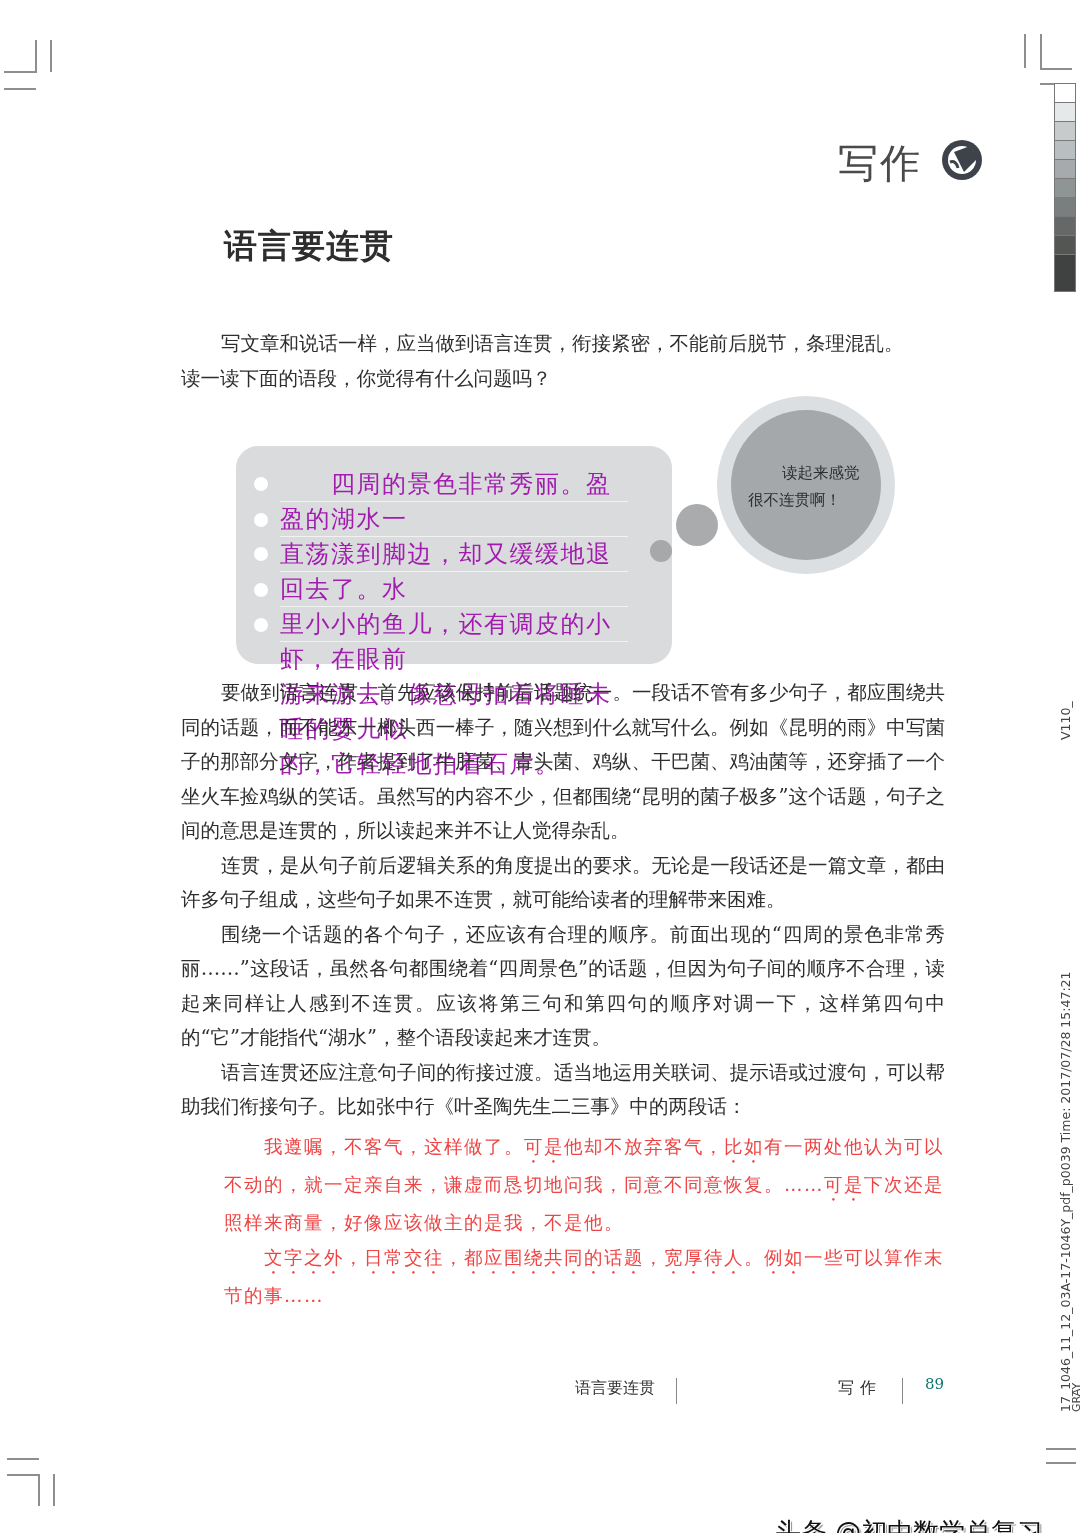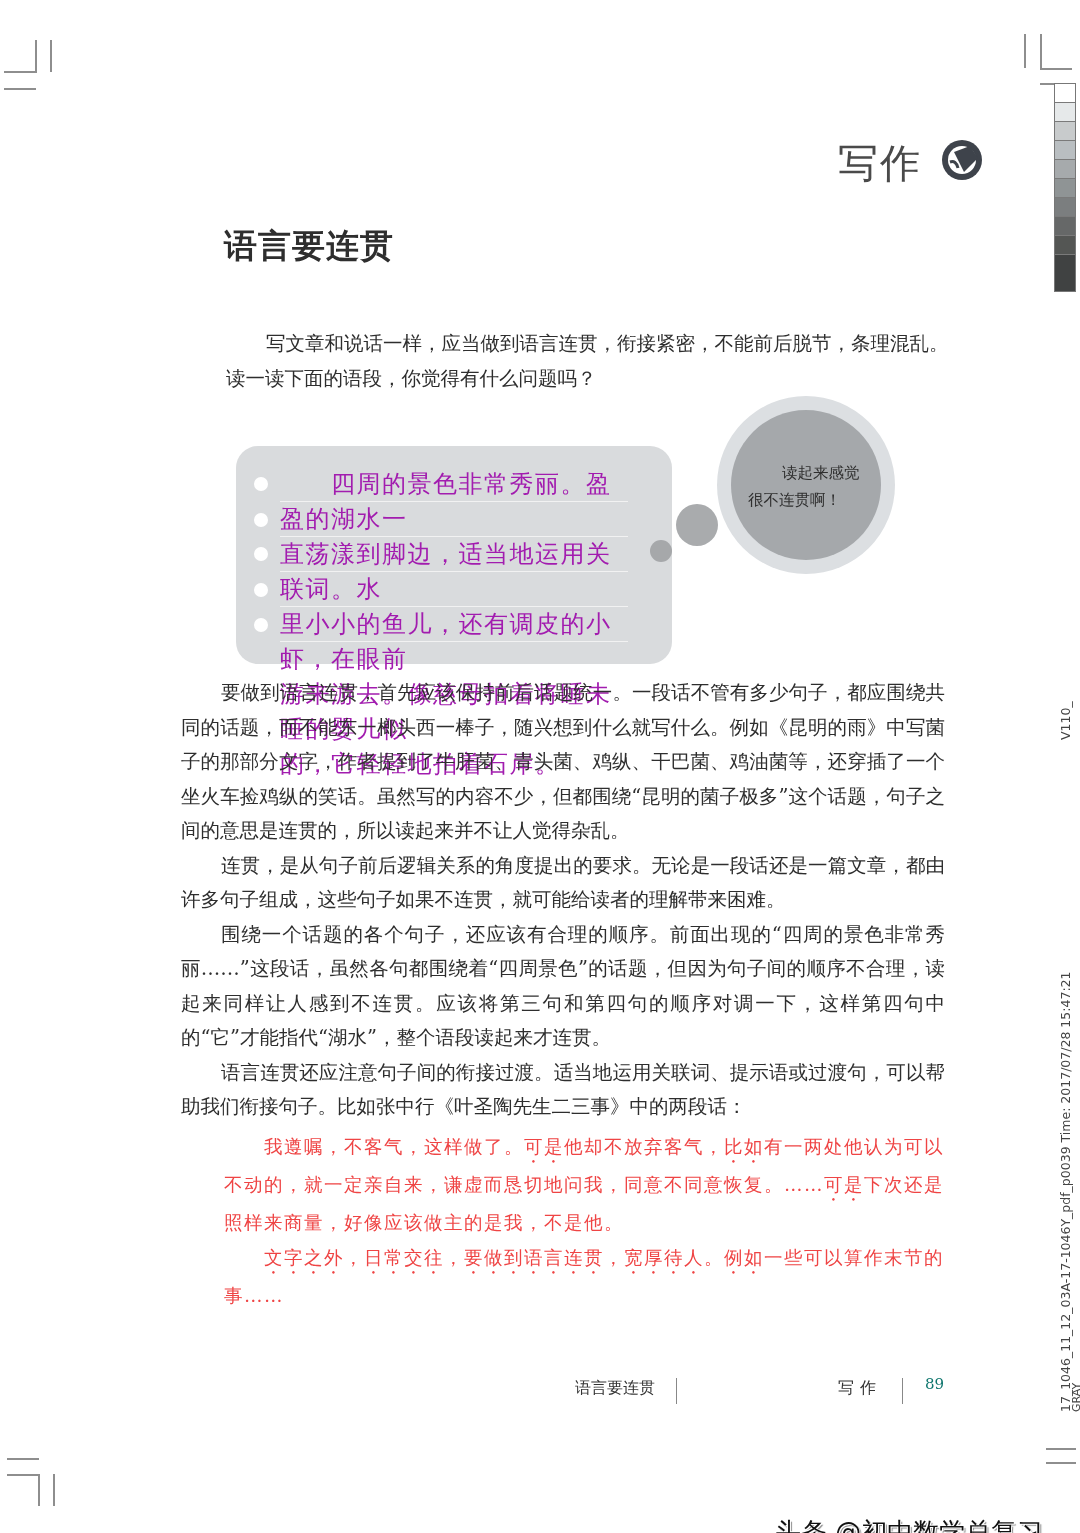--- a/index.html
+++ b/index.html
@@ -89,39 +89,39 @@
 <div class="section-title">写作</div>
 <svg class="section-icon" viewBox="0 0 44 44">
   <circle cx="22" cy="22" r="20" fill="#3e434b"></circle>
   <circle cx="22" cy="22" r="14" fill="#ffffff"></circle>
   <path d="M14 14 L30 8 L38 20 L24 34 Z" fill="#3e434b"></path>
   <path d="M10 24 Q16 22 18 30" stroke="#3e434b" stroke-width="3" fill="none"></path>
 </svg>
 
 <div class="lesson-title">语言要连贯</div>
 
-<div class="para" style="top:327px;margin-left:45px;">
+<div class="para" style="top:327px;">
   <div class="indent">写文章和说话一样，应当做到语言连贯，衔接紧密，不能前后脱节，条理混乱。</div>
   <div>读一读下面的语段，你觉得有什么问题吗？</div>
 </div>
 
 <div class="card">
   <div class="hole" style="top:31px"></div>
   <div class="hole" style="top:67px"></div>
   <div class="hole" style="top:101px"></div>
   <div class="hole" style="top:137px"></div>
   <div class="hole" style="top:172px"></div>
   <div class="line" style="top:55px"></div>
   <div class="line" style="top:90px"></div>
   <div class="line" style="top:125px"></div>
   <div class="line" style="top:160px"></div>
   <div class="line" style="top:195px"></div>
   <div class="txt">
     <div>　　四周的景色非常秀丽。盈盈的湖水一</div>
-    <div>直荡漾到脚边，适当地运用关联词。水</div>
+    <div>直荡漾到脚边，却又缓缓地退回去了。水</div>
     <div>里小小的鱼儿，还有调皮的小虾，在眼前</div>
     <div>游来游去。像慈母拍着将睡未睡的婴儿似</div>
     <div>的，它轻轻地拍着石岸。</div>
   </div>
 </div>
 
 <div class="dot-small"></div>
 <div class="dot-big"></div>
 <div class="bubble-outer"></div>
 <div class="bubble-inner"></div>
@@ -132,21 +132,21 @@
 
 <div class="para" style="top:676px;">
   <p>要做到语言连贯，首先应该保持前后话题统一。一段话不管有多少句子，都应围绕共同的话题，而不能东一榔头西一棒子，随兴想到什么就写什么。例如《昆明的雨》中写菌子的那部分文字，作者提到了牛肝菌、青头菌、鸡纵、干巴菌、鸡油菌等，还穿插了一个坐火车捡鸡纵的笑话。虽然写的内容不少，但都围绕“昆明的菌子极多”这个话题，句子之间的意思是连贯的，所以读起来并不让人觉得杂乱。</p>
   <p>连贯，是从句子前后逻辑关系的角度提出的要求。无论是一段话还是一篇文章，都由许多句子组成，这些句子如果不连贯，就可能给读者的理解带来困难。</p>
   <p>围绕一个话题的各个句子，还应该有合理的顺序。前面出现的“四周的景色非常秀丽……”这段话，虽然各句都围绕着“四周景色”的话题，但因为句子间的顺序不合理，读起来同样让人感到不连贯。应该将第三句和第四句的顺序对调一下，这样第四句中的“它”才能指代“湖水”，整个语段读起来才连贯。</p>
   <p>语言连贯还应注意句子间的衔接过渡。适当地运用关联词、提示语或过渡句，可以帮助我们衔接句子。比如张中行《叶圣陶先生二三事》中的两段话：</p>
 </div>
 
 <div class="quote" style="top:1129px;">
   <p><span>我遵嘱，不客气，这样做了。</span><span class="em">可是</span><span>他却不放弃客气，</span><span class="em">比如</span><span>有一两处他认为可以不动的，就一定亲自来，谦虚而恳切地问我，同意不同意恢复。……</span><span class="em">可是</span><span>下次还是照样来商量，好像应该做主的是我，不是他。</span></p>
-  <p><span class="em">文字之外</span><span>，</span><span class="em">日常交往</span><span>，</span><span class="em">要做到语言连贯</span><span>，</span><span class="em">宽厚待人</span><span>。</span><span class="em">例如</span><span>一些可以算作末节的事……</span></p>
+  <p><span class="em">文字之外</span><span>，</span><span class="em">日常交往</span><span>，</span><span class="em">都应围绕共同的话题</span><span>，</span><span class="em">宽厚待人</span><span>。</span><span class="em">例如</span><span>一些可以算作末节的事……</span></p>
 </div>
 
 <div class="footer-left">语言要连贯</div>
 <div class="footer-sep1"></div>
 <div class="footer-mid">写作</div>
 <div class="footer-sep2"></div>
 <div class="footer-page">89</div>
 
 <div class="vtext" style="left:1058px;top:740px;">V110_</div>
 <div class="vtext" style="left:1058px;top:1412px;">17_1046_11_12_03A-17-1046Y_pdf_p0039 Time: 2017/07/28 15:47:21</div>

